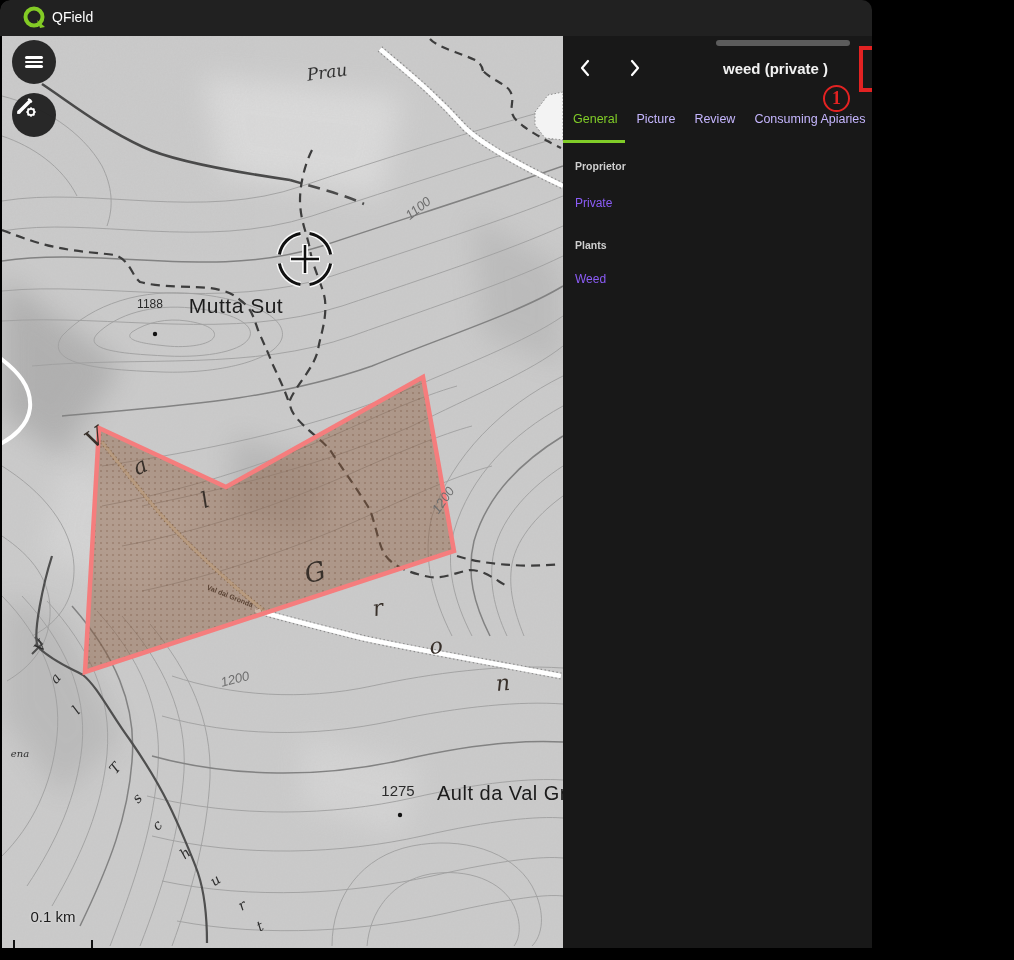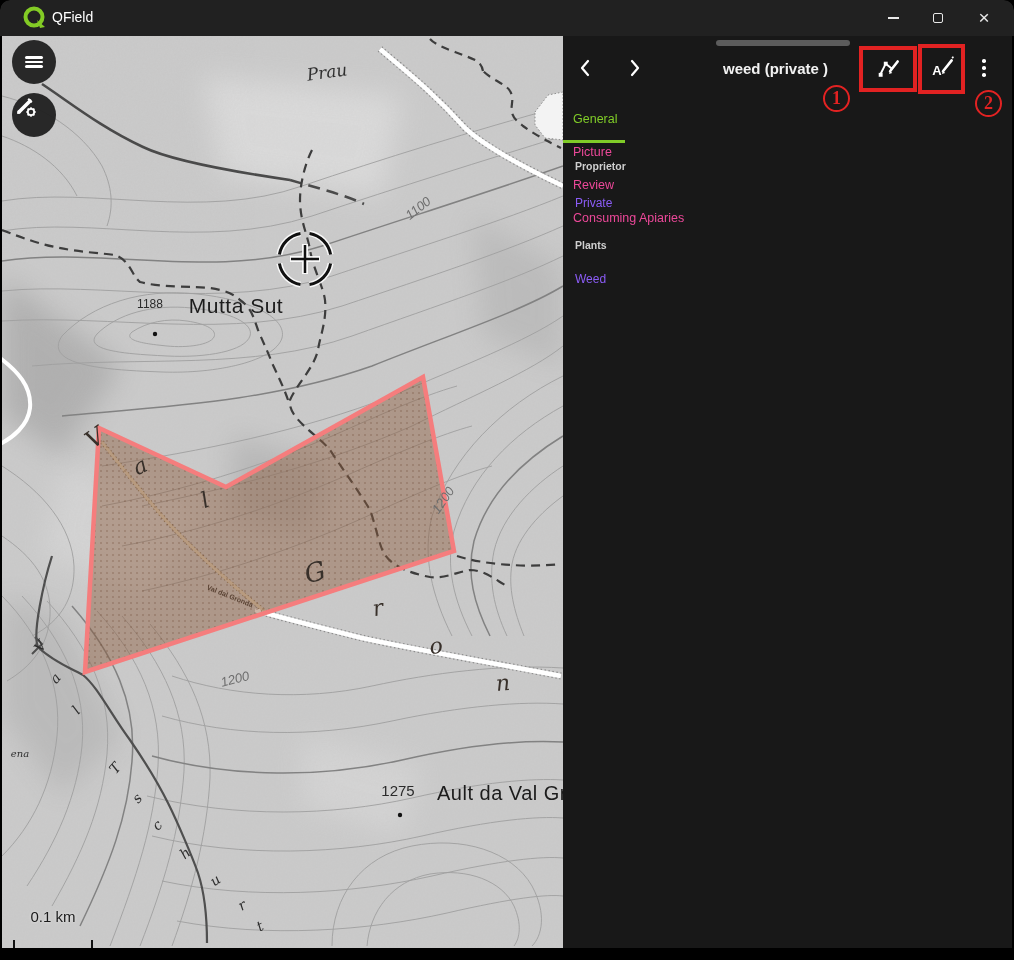--- a/index.html
+++ b/index.html
@@ -2,21 +2,21 @@
 <html style="--accent-green: #80cc28; --annotation-red: #e22222; --polygon-stroke: #f57d7d; --polygon-fill: rgba(139,90,60,0.45); --titlebar-bg: #212121; --panel-bg: #181818; --map-base: #cbcbcb;"><head>
 <meta charset="utf-8">
 <style>
   :root{
     --accent-green:#80cc28; --annotation-red:#e22222; --polygon-stroke:#f57d7d;
     --titlebar-bg:#212121; --panel-bg:#181818; --map-base:#cbcbcb;
   }
   *{margin:0;padding:0;box-sizing:border-box;}
   html,body{background:#000;width:1014px;height:960px;overflow:hidden;
     font-family:"Liberation Sans",sans-serif;}
-  #window{position:relative;width:1014px;height:960px;background:#000;border-radius:10px;overflow:hidden;}
+  #window{position:relative;width:872px;height:960px;background:#000;border-radius:10px;overflow:hidden;}
   
   #titlebar{position:absolute;left:0;top:0;width:1014px;height:36px;background:var(--titlebar-bg);
     border-radius:10px 10px 0 0;}
   #app-title{position:absolute;left:52px;top:9px;color:#fff;font-size:14px;}
   #logo{position:absolute;left:22px;top:5px;width:26px;height:26px;}
   .wc{position:absolute;top:0;width:34px;height:36px;display:flex;align-items:center;justify-content:center;color:#e8e8e8;cursor:default;}
   #btn-min{left:876px}#btn-max{left:921px}#btn-close{left:967px;font-size:19px;font-weight:300;}
   #btn-min .bar{width:11px;height:1.5px;background:#e8e8e8;}
   #btn-max .box{width:10px;height:10px;border:1.3px solid #e8e8e8;border-radius:2px;}
   
@@ -54,22 +54,22 @@
     align-items:center;justify-content:center;gap:3.5px;cursor:pointer;}
   .kdot{width:3.5px;height:3.5px;border-radius:50%;background:#fff;}
   .ann-box{position:absolute;border:4px solid var(--annotation-red);pointer-events:none;}
   #ann-box-1{left:296px;top:10px;width:58px;height:46px;}
   #ann-box-2{left:355px;top:8px;width:47px;height:50px;}
   .ann-num{position:absolute;width:27px;height:27px;border:2px solid var(--annotation-red);border-radius:50%;
     color:var(--annotation-red);font-family:"Liberation Serif",serif;font-size:18px;font-weight:bold;
     display:flex;align-items:center;justify-content:center;pointer-events:none;}
   #ann-num-1{left:260px;top:49px;}
   #ann-num-2{left:412px;top:54px;}
-  #tabs{position:absolute;left:10px;top:76px;display:flex;gap:19px;flex-direction:column;}
-  .tab{font-size:12.5px;color:#ec4899;cursor:pointer;}
+  #tabs{position:absolute;left:10px;top:76px;display:flex;gap:19px;}
+  .tab{font-size:12.5px;color:#c4b5fd;cursor:pointer;}
   .tab.active{color:var(--accent-green);}
   #tab-underline{position:absolute;left:0;top:104px;width:62px;height:3px;background:var(--accent-green);}
   .field{position:absolute;left:12px;}
   .field-label{font-size:10.5px;font-weight:bold;color:#cfcfcf;display:block;}
   .field-value{font-size:12px;color:#8b5cf6;display:block;}
   #field-0{top:124px}#field-0 .field-value{margin-top:24px}
   #field-1{top:203px}#field-1 .field-value{margin-top:21px}
 </style>
 </head>
 <body>

